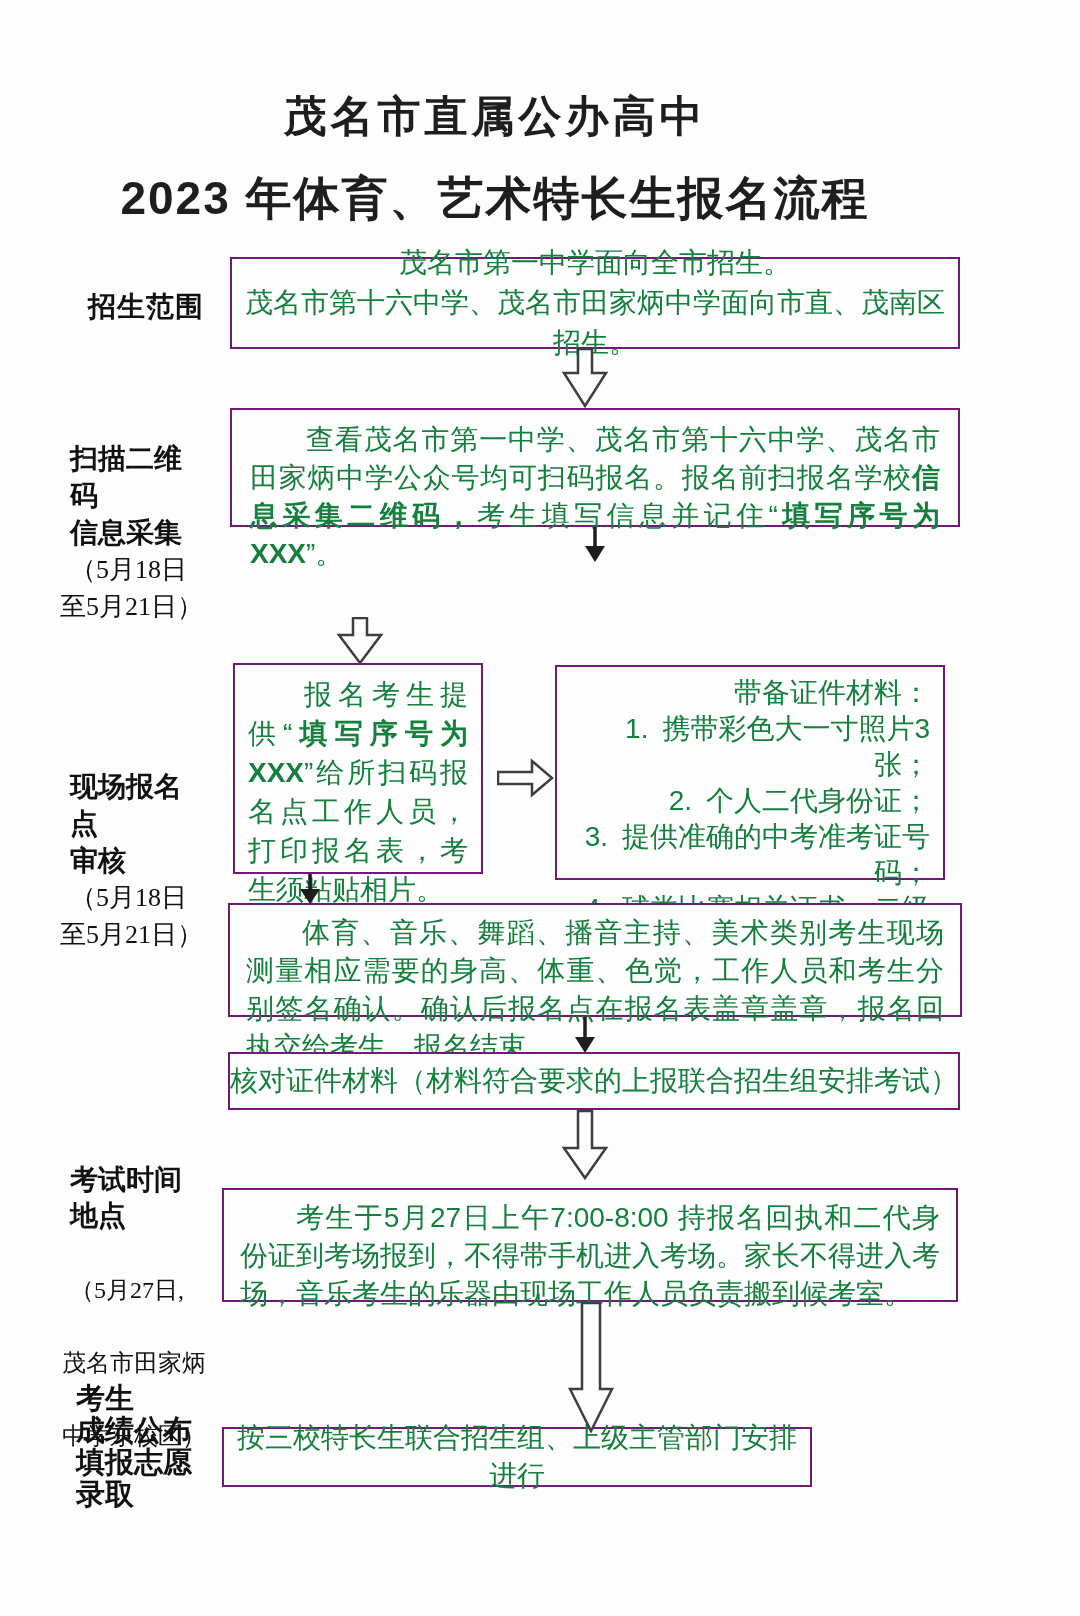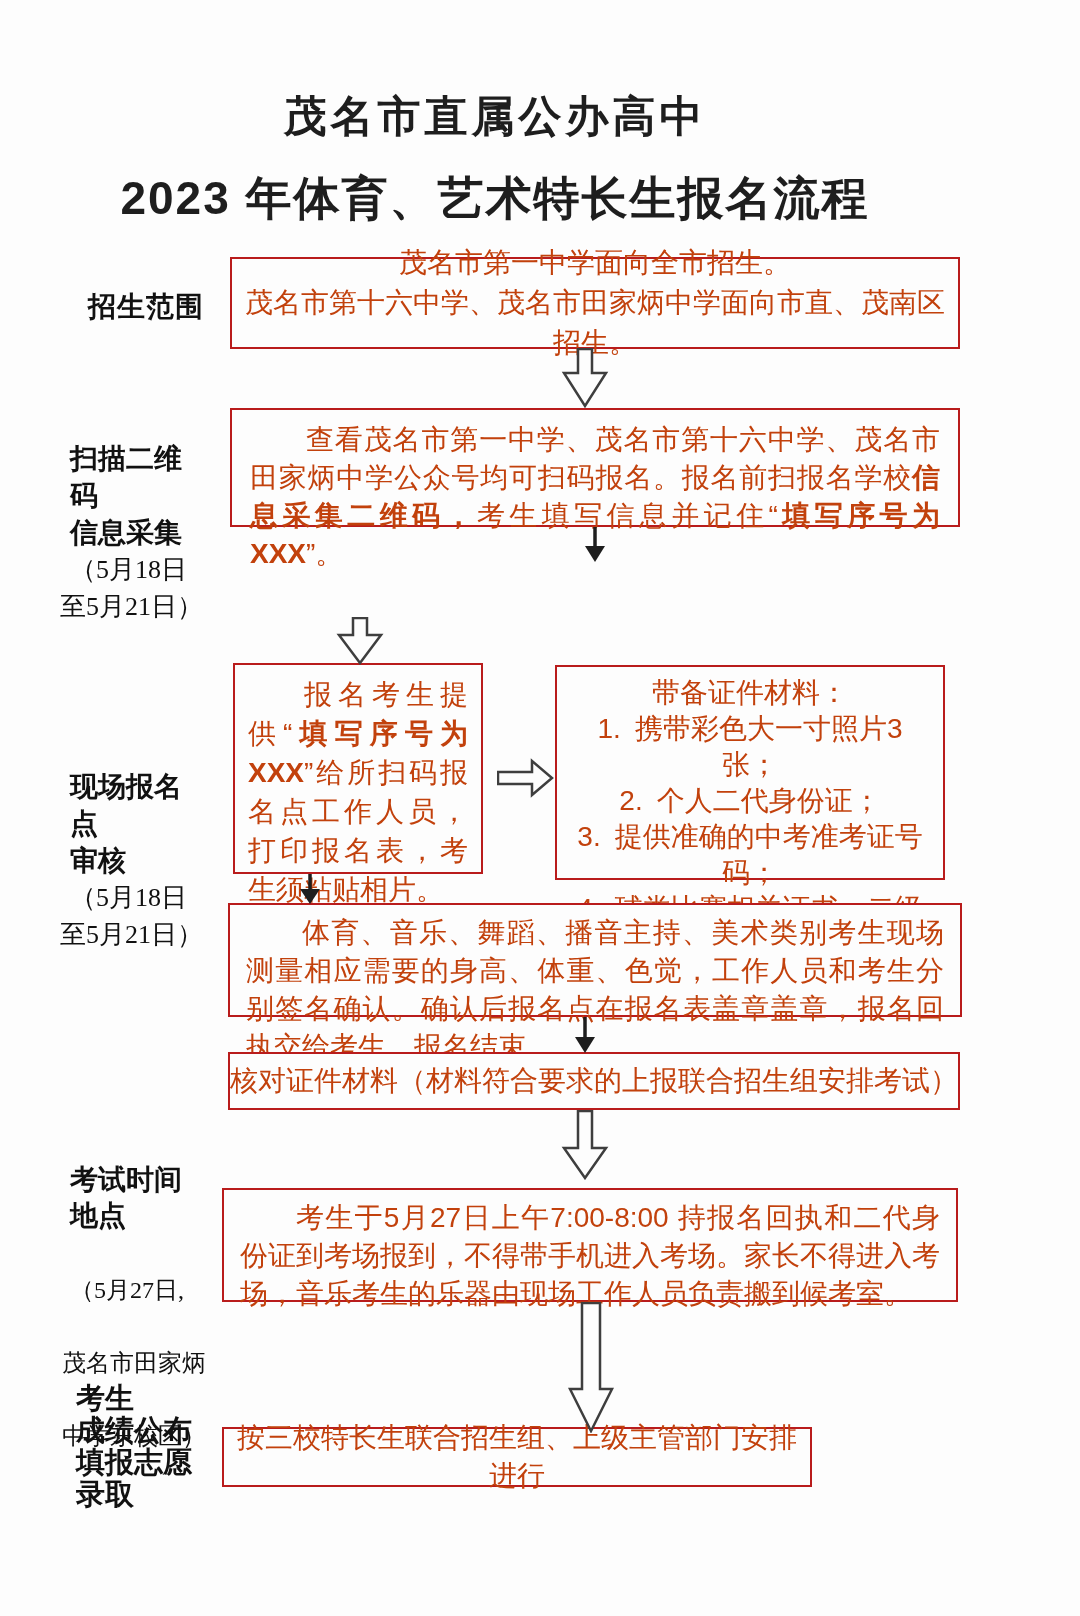--- a/index.html
+++ b/index.html
@@ -17,38 +17,38 @@
     position: absolute;
     left: 0; top: 88px;
     width: 990px;
     text-align: center;
   }
   .title1 { font-size: 43px; font-weight: 800; letter-spacing: 4px; }
   .title2 { font-size: 46px; font-weight: 800; letter-spacing: 2px; margin-top: 22px; }
 
   .flowbox {
     position: absolute;
-    border: 2px solid #b91c1c;
+    border: 2px solid #701a75;
     background: #fdfdfd;
     font-size: 28px;
     line-height: 38px;
-    color: #c2410c;
+    color: #15803d;
   }
   .centered { display: flex; align-items: center; justify-content: center; text-align: center; }
   .para { padding: 11px 18px; text-align: justify; }
   .indent { text-indent: 2em; }
 
   .box1 { left: 230px; top: 257px; width: 730px; height: 92px; flex-direction: column; }
   .box1 .ln { line-height: 40px; }
   .box2 { left: 230px; top: 408px; width: 730px; height: 119px; }
   .box3 { left: 233px; top: 562px; width: 730px; height: 56px; }
   .box4 { left: 233px; top: 663px; width: 250px; height: 211px; font-size: 28px; line-height: 39px; }
   .box4 .para { padding: 10px 13px; }
   .box5 { left: 555px; top: 665px; width: 390px; height: 215px; line-height: 36px; }
-  .box5 .para { padding: 8px 13px; text-align: center; }
+  .box5 .para { padding: 8px 13px; text-align: right; }
   .box5 .num { display: inline-block; margin-right: 14px; }
   .box6 { left: 228px; top: 903px; width: 734px; height: 114px; }
   .box6 .para { padding: 9px 16px; }
   .box7 { left: 228px; top: 1052px; width: 732px; height: 58px; justify-content: center; }
   .box8 { left: 222px; top: 1188px; width: 736px; height: 114px; }
   .box8 .para { padding: 9px 16px; }
   .box9 { left: 222px; top: 1427px; width: 590px; height: 60px; }
   .b { font-weight: 800; }
 
   .sidelabel { position: absolute; font-weight: 800; color: #111; }

